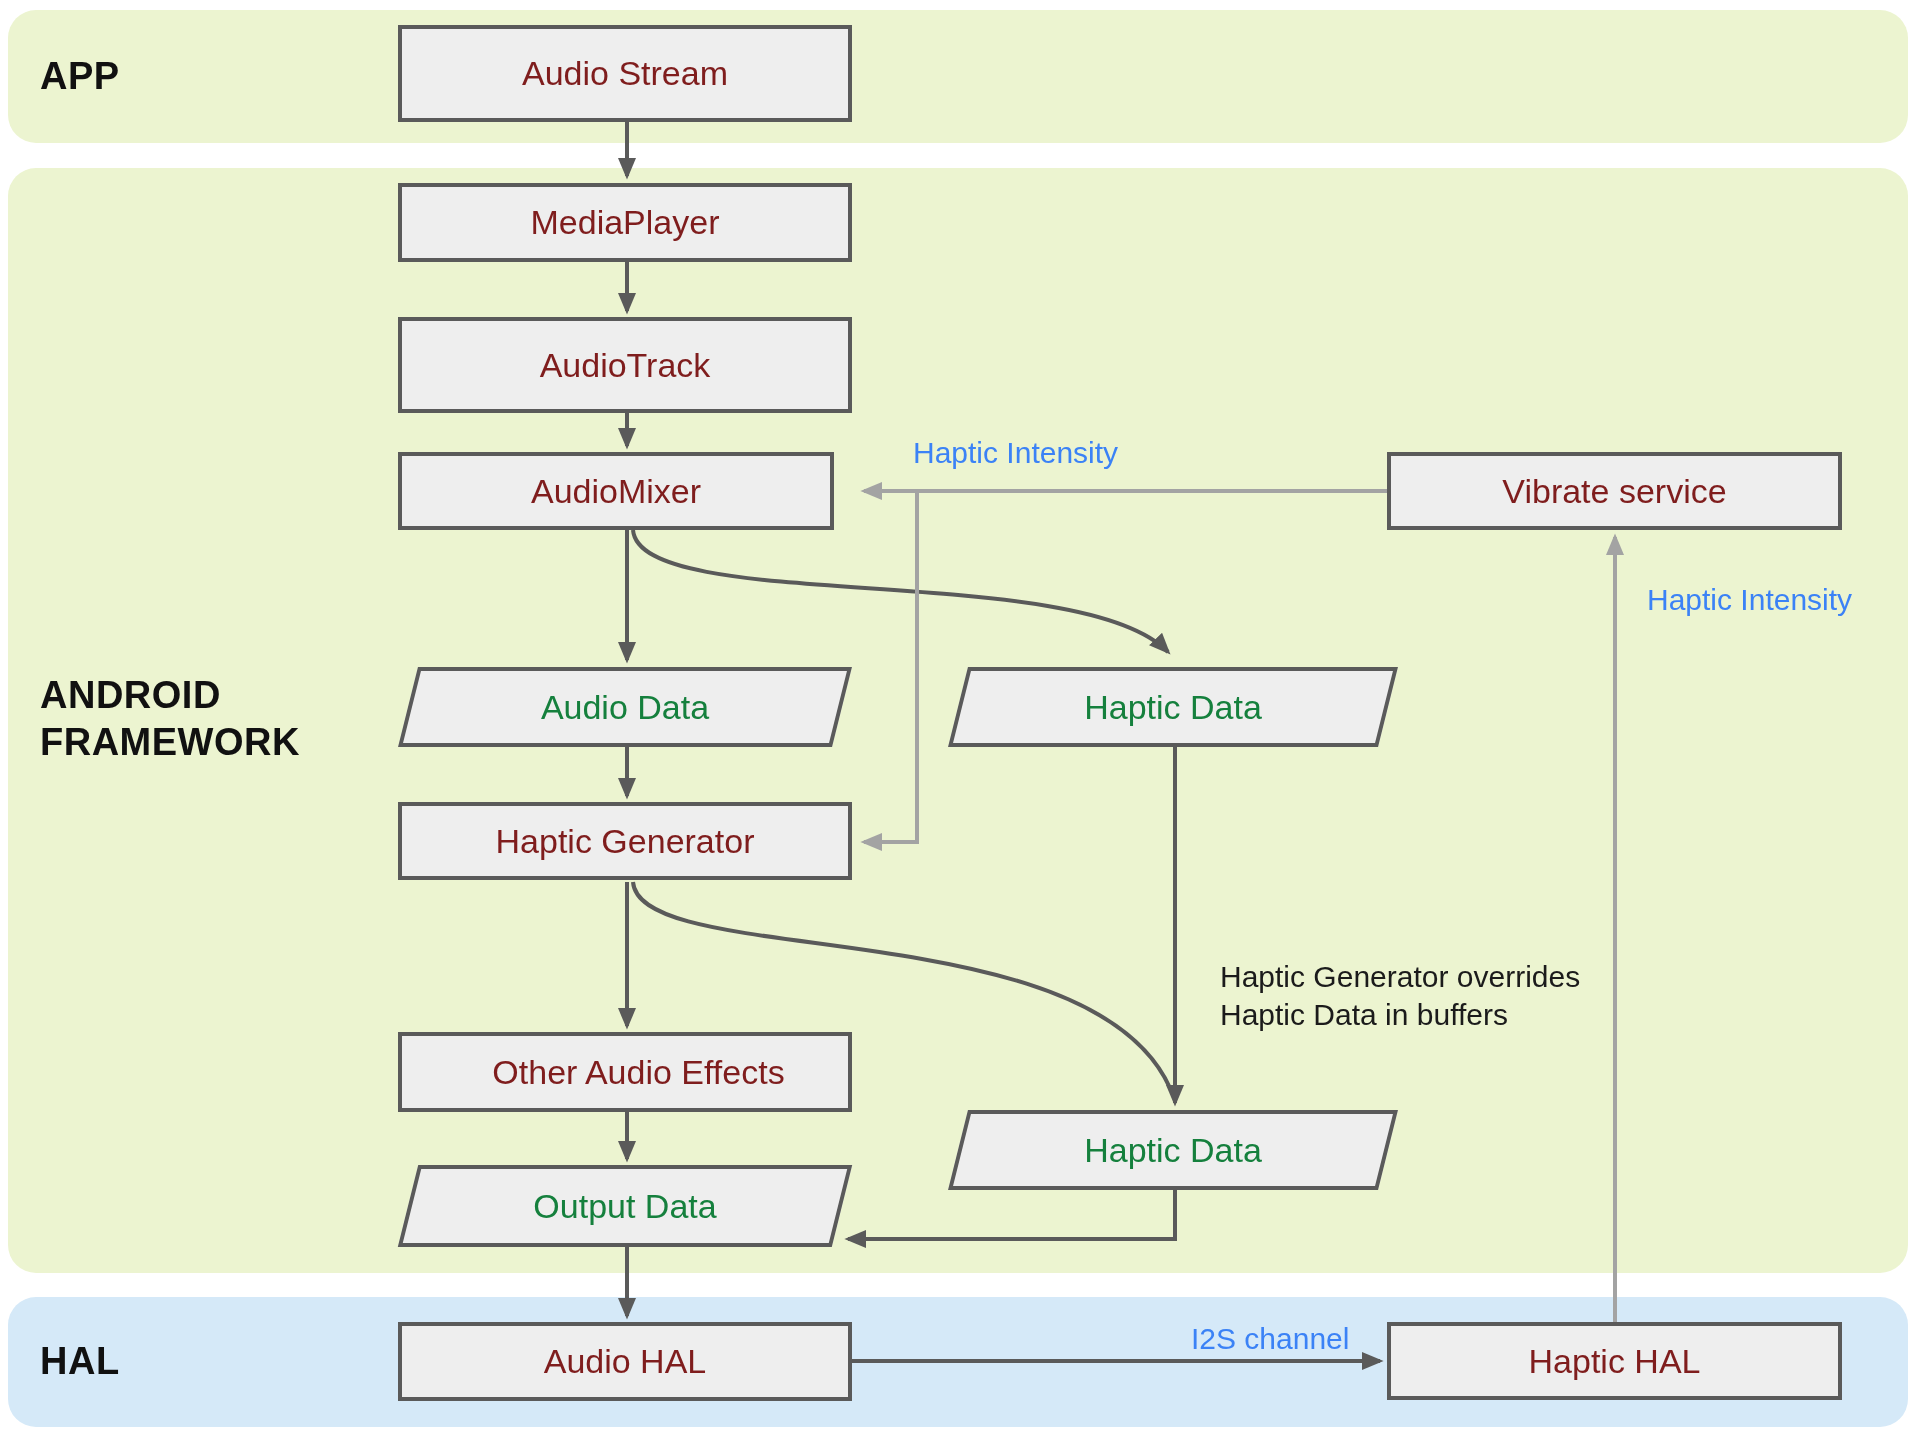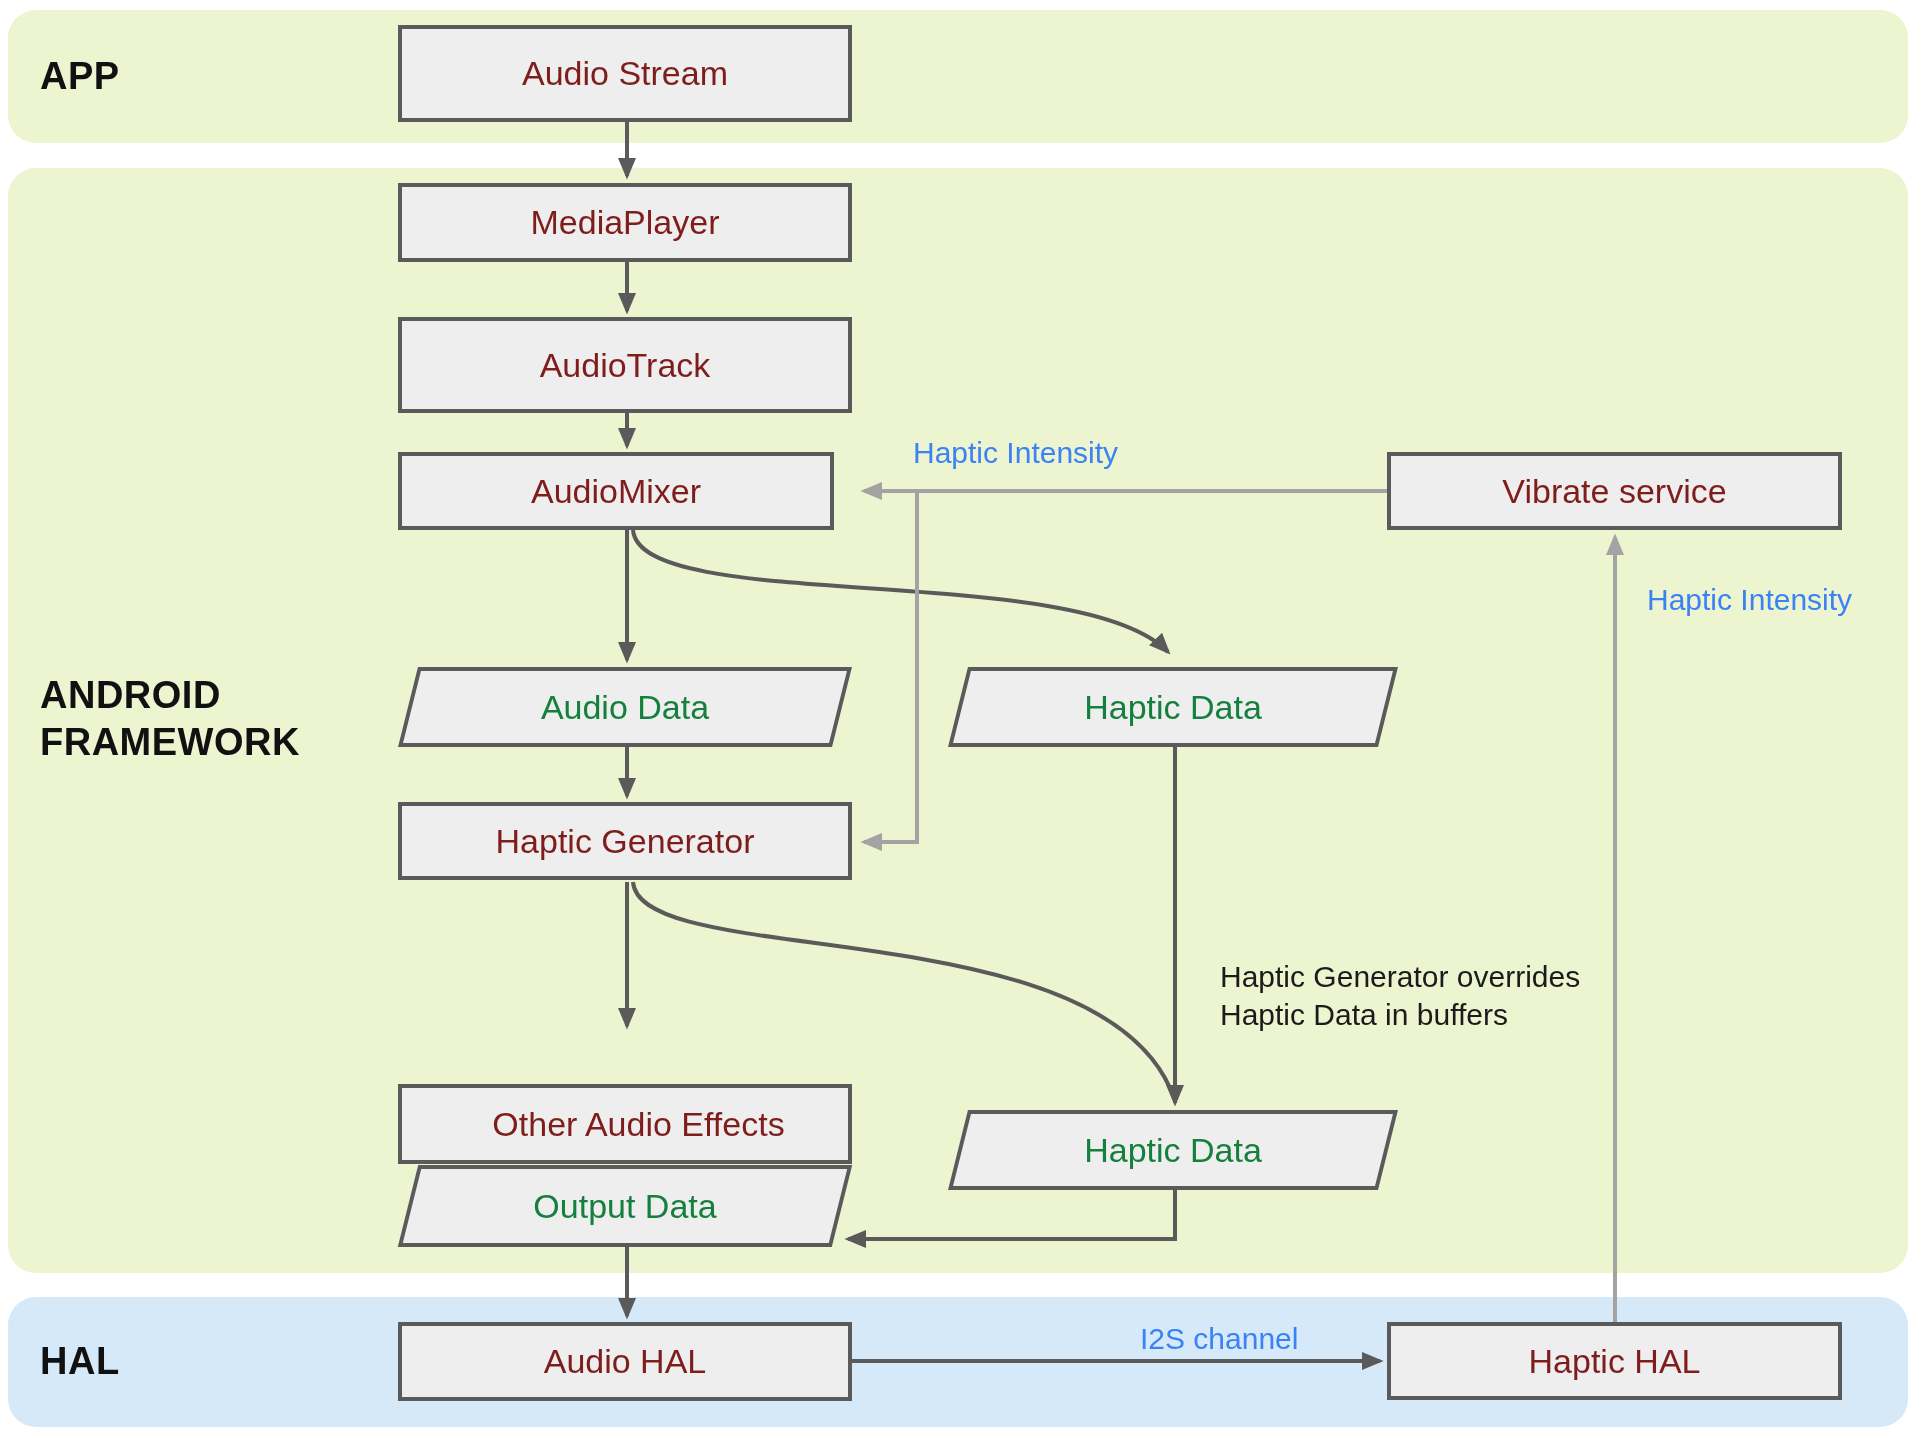--- a/index.html
+++ b/index.html
@@ -85,21 +85,21 @@
     </div>
   <div class="node" style="left:398px;top:317px;width:454px;height:96px;">
       <span>AudioTrack</span>
     </div>
   <div class="node" style="left:398px;top:452px;width:436px;height:78px;">
       <span>AudioMixer</span>
     </div>
   <div class="node" style="left:398px;top:802px;width:454px;height:78px;">
       <span>Haptic Generator</span>
     </div>
-  <div class="node" style="left:398px;top:1084px;width:454px;height:80px;padding-left:27px;">
+  <div class="node" style="left:398px;top:1032px;width:454px;height:80px;padding-left:27px;">
       <span>Other Audio Effects</span>
     </div>
   <div class="node" style="left:398px;top:1322px;width:454px;height:79px;">
       <span>Audio HAL</span>
     </div>
   <div class="node" style="left:1387px;top:1322px;width:455px;height:78px;">
       <span>Haptic HAL</span>
     </div>
   <div class="node" style="left:1387px;top:452px;width:455px;height:78px;">
       <span>Vibrate service</span>
@@ -117,19 +117,19 @@
     <div class="skewbox"></div>
     <div class="plabel">Haptic Data</div>
   </div>
   <div class="para" style="left:398px;top:1165px;width:454px;height:82px;">
     <div class="skewbox"></div>
     <div class="plabel">Output Data</div>
   </div>
 
   <div class="edge-label" style="left:913px;top:436px;">Haptic Intensity</div>
   <div class="edge-label" style="left:1647px;top:583px;">Haptic Intensity</div>
-  <div class="edge-label" style="left:1140px;top:1322px;">I2S channel</div>
+  <div class="edge-label" style="left:1191px;top:1322px;">I2S channel</div>
   <div class="annotation" style="left:1220px;top:958px;">
     <div>Haptic Generator overrides</div>
     <div>Haptic Data in buffers</div>
   </div>
 
 </div>
 
 </body></html>

